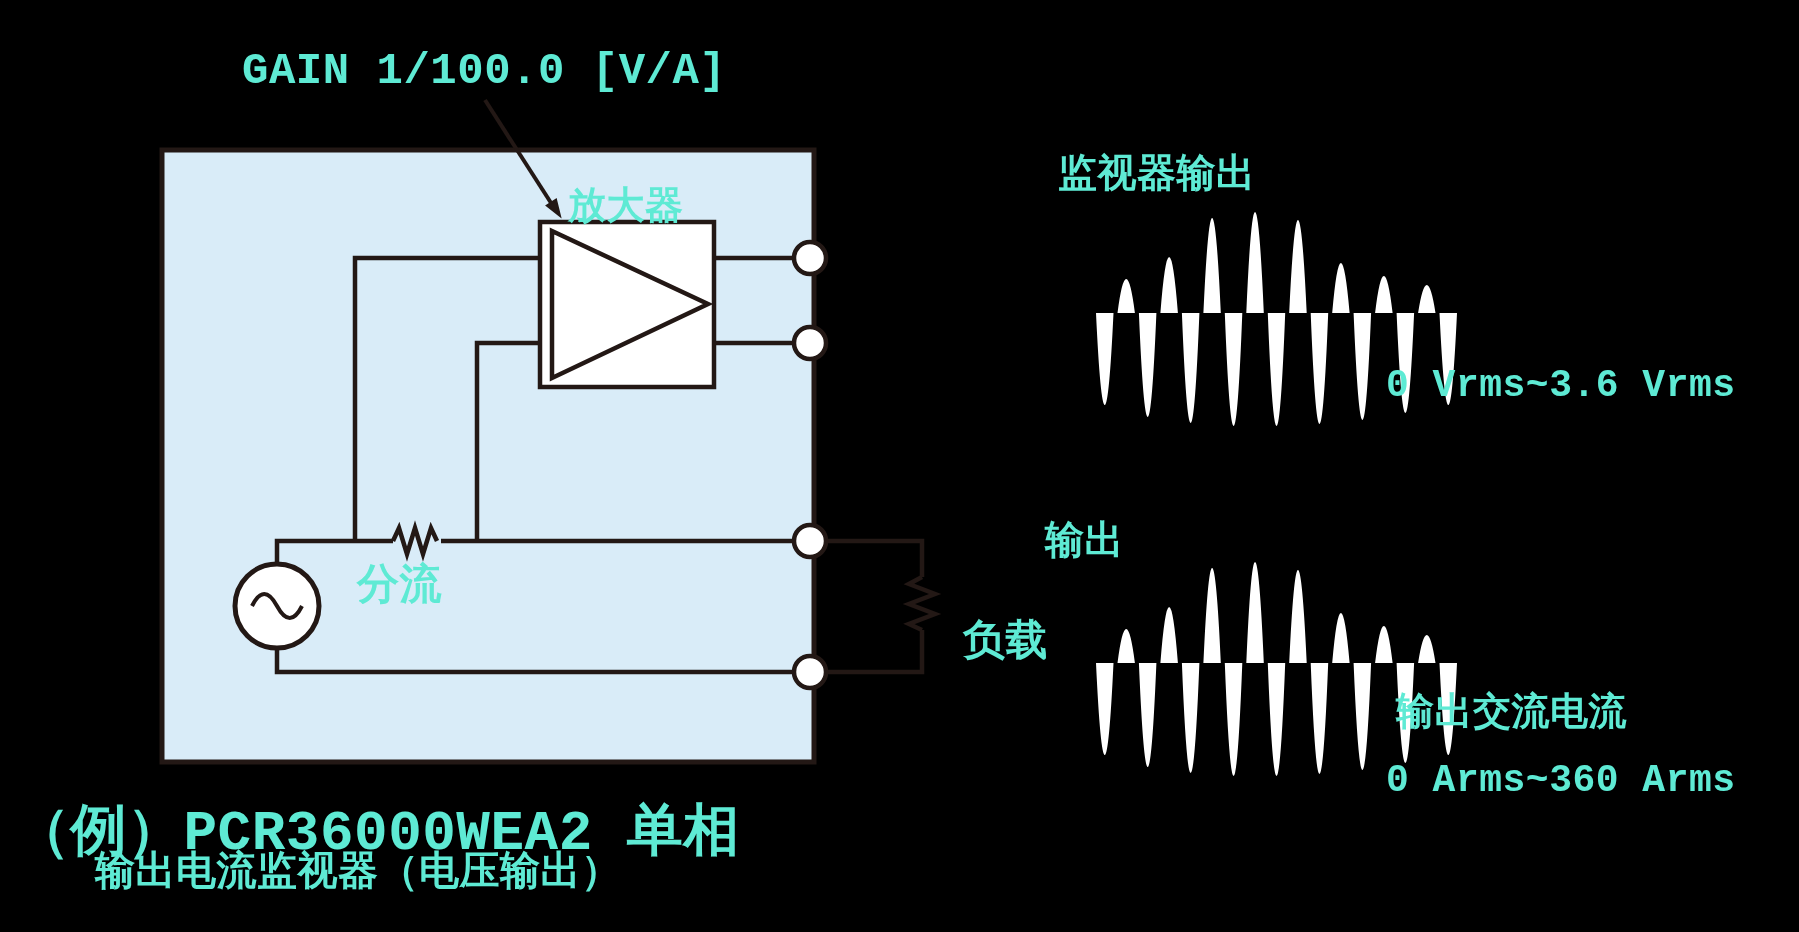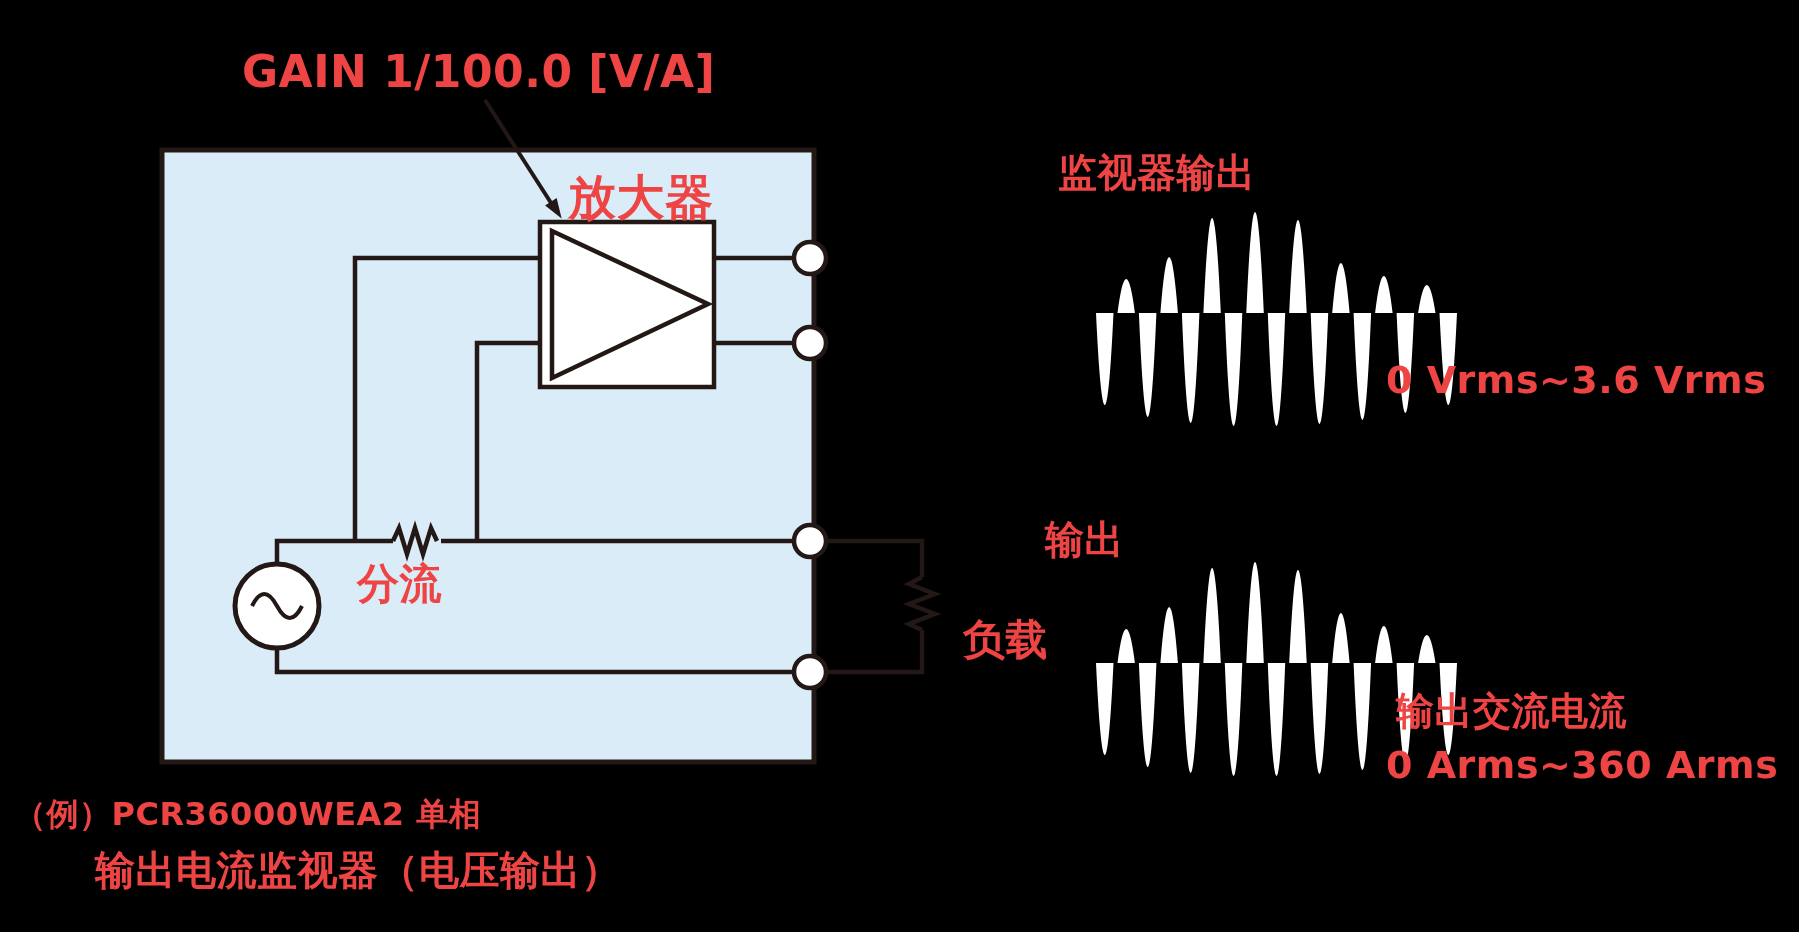--- a/index.html
+++ b/index.html
@@ -1,21 +1,21 @@
 <!DOCTYPE html>
 <html><head>
 <meta charset="utf-8">
 <style>
   html,body{margin:0;padding:0;background:#000;}
   #canvas{
     position:relative;width:1799px;height:932px;background:#000000;overflow:hidden;
     font-family:"DejaVu Sans","Liberation Sans",sans-serif;
   }
   .abs{position:absolute;}
-  .ink{color:#ef4444;}
+  .ink{color:#5eead4;font-family:Liberation Mono, monospace;}
   .txt{white-space:nowrap;font-weight:600;letter-spacing:0.5px;}
   svg{display:block;}
 </style>
 </head>
 <body>
 
 <div id="canvas">
 
   <svg class="abs" style="left:0;top:0" width="1799" height="932" viewBox="0 0 1799 932">
 
@@ -70,36 +70,36 @@
   <svg id="wave-monitor" class="abs" style="left:1090px;top:195px" width="375" height="240" viewBox="0 0 375 240">
       <path d="M6.0,118 Q14.7,302.0 23.5,118 Z M27.5,118 Q36.2,50.0 44.9,118 Z M48.9,118 Q57.7,326.0 66.4,118 Z M70.4,118 Q79.1,6.0 87.9,118 Z M91.9,118 Q100.6,338.0 109.4,118 Z M113.4,118 Q122.1,-72.0 130.8,118 Z M134.8,118 Q143.6,344.0 152.3,118 Z M156.3,118 Q165.0,-84.0 173.8,118 Z M177.8,118 Q186.5,344.0 195.2,118 Z M199.2,118 Q208.0,-68.0 216.7,118 Z M220.7,118 Q229.4,340.0 238.2,118 Z M242.2,118 Q250.9,18.0 259.6,118 Z M263.6,118 Q272.4,332.0 281.1,118 Z M285.1,118 Q293.9,44.0 302.6,118 Z M306.6,118 Q315.3,318.0 324.1,118 Z M328.1,118 Q336.8,62.0 345.5,118 Z M349.5,118 Q358.3,302.0 367.0,118 Z " fill="#ffffff"></path>
     </svg>
 
   <svg id="wave-output" class="abs" style="left:1090px;top:545px" width="375" height="240" viewBox="0 0 375 240">
       <path d="M6.0,118 Q14.7,302.0 23.5,118 Z M27.5,118 Q36.2,50.0 44.9,118 Z M48.9,118 Q57.7,326.0 66.4,118 Z M70.4,118 Q79.1,6.0 87.9,118 Z M91.9,118 Q100.6,338.0 109.4,118 Z M113.4,118 Q122.1,-72.0 130.8,118 Z M134.8,118 Q143.6,344.0 152.3,118 Z M156.3,118 Q165.0,-84.0 173.8,118 Z M177.8,118 Q186.5,344.0 195.2,118 Z M199.2,118 Q208.0,-68.0 216.7,118 Z M220.7,118 Q229.4,340.0 238.2,118 Z M242.2,118 Q250.9,18.0 259.6,118 Z M263.6,118 Q272.4,332.0 281.1,118 Z M285.1,118 Q293.9,44.0 302.6,118 Z M306.6,118 Q315.3,318.0 324.1,118 Z M328.1,118 Q336.8,62.0 345.5,118 Z M349.5,118 Q358.3,302.0 367.0,118 Z " fill="#ffffff"></path>
     </svg>
 
   <div class="abs txt ink" style="left:242px;top:46px;font-size:44px;">GAIN 1/100.0 [V/A]</div>
 
-  <div class="abs txt ink" style="left:568px;top:166px;font-size:48px;">放大器</div>
+  <div class="abs txt ink" style="left:568px;top:180px;font-size:38px;">放大器</div>
 
   <div class="abs txt ink" style="left:357px;top:556px;font-size:42px;">分流</div>
 
   <div class="abs txt ink" style="left:963px;top:612px;font-size:42px;">负载</div>
 
   <div class="abs txt ink" style="left:1058px;top:146px;font-size:39px;">监视器输出</div>
 
   <div class="abs" style="left:1386px;top:358px;">
-    <div class="txt ink" style="font-size:38px;">0 Vrms~3.6 Vrms</div>
+    <div class="txt ink" style="font-size:38px;margin-top:6px;">0 Vrms~3.6 Vrms</div>
   </div>
 
   <div class="abs txt ink" style="left:1045px;top:513px;font-size:39px;">输出</div>
 
   <div class="abs" style="left:1386px;top:686px;">
     <div class="txt ink" style="font-size:38px;margin-left:10px;">输出交流电流</div>
-    <div class="txt ink" style="font-size:38px;margin-top:6px;">0 Arms~360 Arms</div>
+    <div class="txt ink" style="font-size:38px;margin-top:22px;">0 Arms~360 Arms</div>
   </div>
 
-  <div class="abs txt ink" style="left:14px;top:793px;font-size:32px;">（例）PCR36000WEA2 单相</div>
+  <div class="abs txt ink" style="left:14px;top:793px;font-size:56px;">（例）PCR36000WEA2 单相</div>
 
   <div class="abs txt ink" style="left:95px;top:843px;font-size:40px;">输出电流监视器（电压输出）</div>
 
 </div>
 
 </body></html>

